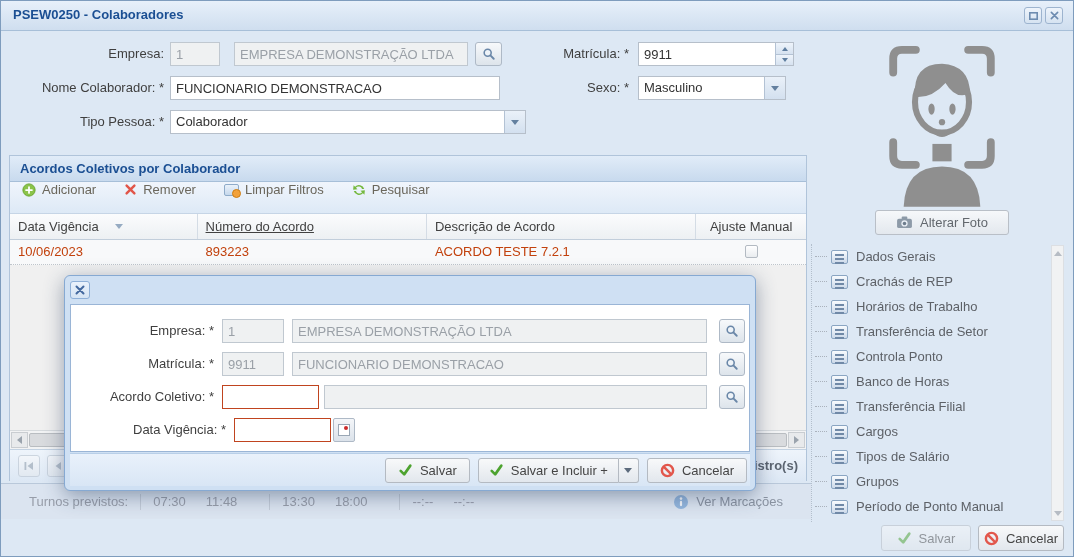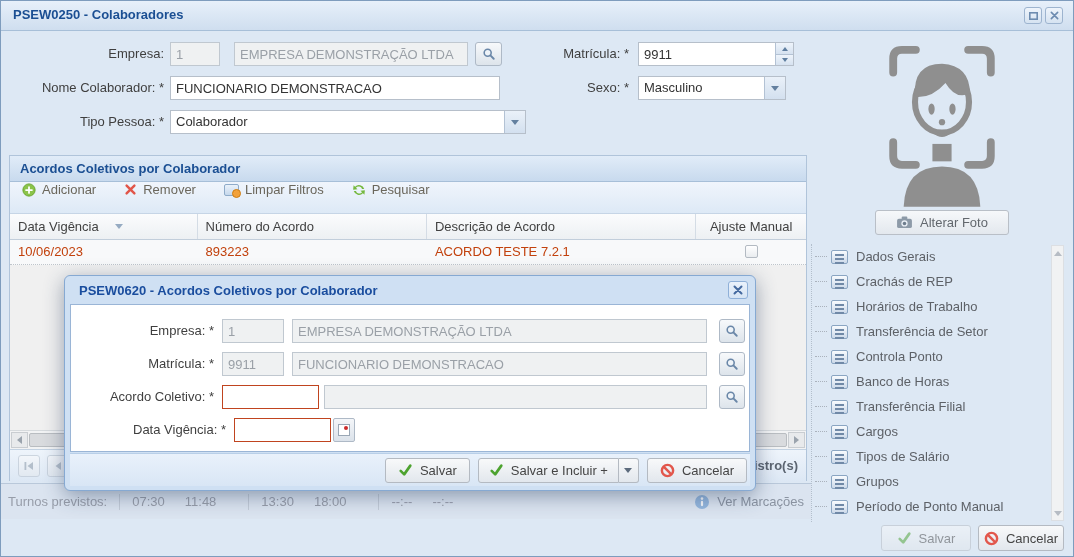--- a/index.html
+++ b/index.html
@@ -62,21 +62,21 @@
   .hs-thumb { position:absolute; left:19px; right:19px; top:2px; height:14px; background:#d9dbde; border:1px solid #b9bdc1; border-radius:2px; }
   .tri-l { width:0; height:0; border-top:4px solid transparent; border-bottom:4px solid transparent; border-right:5px solid #9aa3ad; }
   .tri-r { width:0; height:0; border-top:4px solid transparent; border-bottom:4px solid transparent; border-left:5px solid #9aa3ad; }
   .paging { position:relative; height:33px; background:linear-gradient(#eef4fb,#dce7f4); border-top:1px solid #c3d2e2; }
   .pg-btn { position:absolute; top:5px; width:22px; height:22px; border:1px solid #bcc6d2; border-radius:3px;
             background:linear-gradient(#f7f9fb,#e4e9ef); display:flex; align-items:center; justify-content:center; opacity:.65; }
   .pg-status { position:absolute; right:8px; top:0; line-height:32px; font-weight:bold; color:#5b6470; }
 
   
   .turnos { position:absolute; left:0; top:482px; width:810px; height:36px; background:#dbe4f0;
-            border-top:1px solid #b9c8da; display:flex; align-items:center; padding:0 7px; color:#979da9; }
+            border-top:1px solid #b9c8da; display:flex; align-items:center; padding:0 28px; color:#979da9; }
   .tsep { width:1px; height:16px; background:#c2cbd7; margin:0 12px; }
   .ttime { margin-right:20px; }
   .vermarc { display:flex; align-items:center; gap:7px; margin-left:auto; color:#8a93a1; }
 
   
   .avatar { position:absolute; left:880px; top:38px; }
   .foto-btn { position:absolute; left:874px; top:209px; width:134px; height:25px; border:1px solid #b9bfc7; border-radius:3px;
               background:linear-gradient(#f6f8fa,#e3e8ee); display:flex; align-items:center; justify-content:center; gap:7px; color:#62676d; }
   .vsep { position:absolute; left:810px; top:243px; height:278px; border-left:1px dotted #b3bfcc; }
   .tree { position:absolute; left:814px; top:243px; width:234px; height:278px; overflow:hidden; }
@@ -214,21 +214,21 @@
           <path d="M2 9.2a6.2 6.2 0 0 0 10.5 2.5l1.7 1.7.5-5-5 .4 1.8 1.7a4 4 0 0 1-7-1.3z"></path>
         </svg>
         <span>Pesquisar</span>
       </div>
     </div>
     <div class="ghead">
       <div class="gcell" style="width:188px;">
         <span>Data Vigência</span>
         <span class="sort-dn"></span>
       </div>
-      <div class="gcell" style="width:230px;">
+      <div class="gcell" style="width:230px;text-decoration:underline;">
         <span>Número do Acordo</span>
       </div>
       <div class="gcell" style="width:270px;">
         <span>Descrição de Acordo</span>
       </div>
       <div class="gcell" style="width:110px;border-right:none;justify-content:center;padding-left:0;">
         <span>Ajuste Manual</span>
       </div>
     </div>
     <div class="gbody">
@@ -391,21 +391,20 @@
   <div class="btn footer-cancelar">
     <svg width="15" height="15" viewBox="0 0 16 16">
         <circle cx="8" cy="8" r="6" fill="none" stroke="#e2574c" stroke-width="2.6"></circle>
         <line x1="3.9" y1="3.9" x2="12.1" y2="12.1" stroke="#e2574c" stroke-width="2.6"></line>
       </svg>
     <span>Cancelar</span>
   </div>
 
   <div class="modal">
     <div class="modal-hd">
-      <span class="mtitle">PSEW0620 - Acordos Coletivos por Colaborador</span>
       <div class="mclose">
         <svg width="10" height="10" viewBox="0 0 10 10">
             <path d="M1.5 1.5l7 7M8.5 1.5l-7 7" stroke="#44699f" stroke-width="2" stroke-linecap="round"></path>
           </svg>
       </div>
     </div>
     <div class="modal-body">
       <div class="m-row" style="top:14px;">
         <span class="m-lbl">Empresa: *</span>
         <input class="ipt ro" style="left: 151px; width: 62px;" readonly="" value="1">

